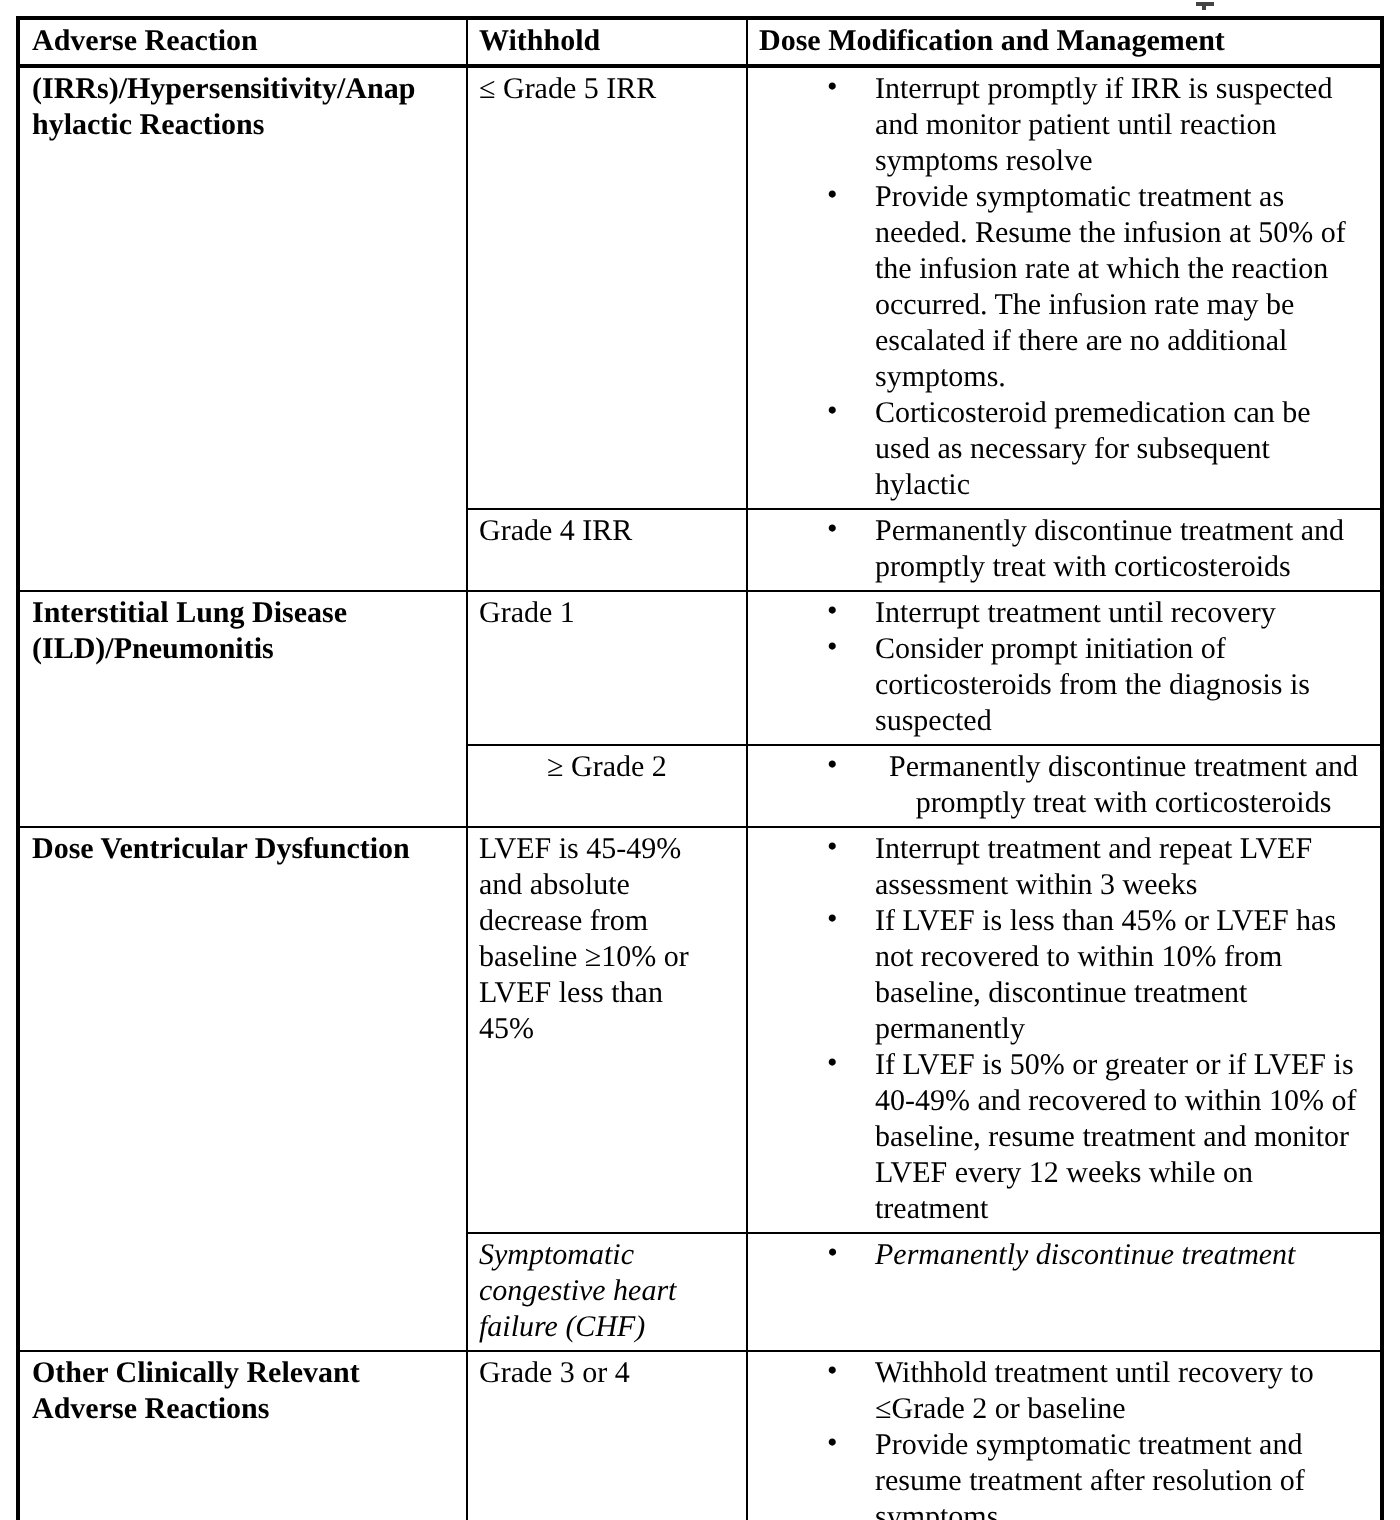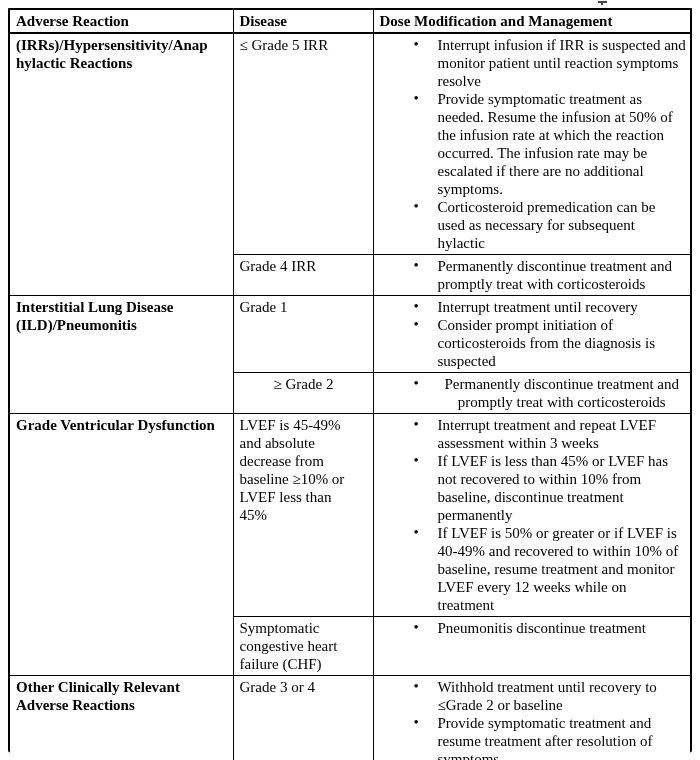--- a/index.html
+++ b/index.html
@@ -8,21 +8,20 @@
     background: #ffffff;
   }
   .page {
     position: relative;
     width: 700px;
     height: 760px;
     background: #ffffff;
     font-family: "Liberation Serif", "DejaVu Serif", serif;
     color: #000000;
     overflow: hidden;
-    border-radius: 29px;
   }
   
   .artifact {
     position: absolute;
     left: 598px;
     top: 1px;
     width: 9px;
     height: 2px;
     background: #444;
   }
@@ -83,51 +82,51 @@
     top: -1px;
     font-size: 15px;
   }
   
   tr.h-hdr  { height: 22px; }
   tr.h-g1r1 { height: 220px; }
   tr.h-g1r2 { height: 35px; margin-top: 28px; }
   tr.h-g2r1 { height: 72px; }
   tr.h-g2r2 { height: 40px; text-align: center; }
   tr.h-g3r1 { height: 201px; }
-  tr.h-g3r2 { height: 58px; }
+  tr.h-g3r2 { height: 58px; font-style: italic; }
   tr.h-g4r1 { height: 92px; }
 </style>
 </head>
 <body>
 
 <div class="page">
   <div class="artifact"></div>
 
   <table class="dose-table">
     <colgroup>
         <col class="c1">
         <col class="c2">
         <col class="c3">
       </colgroup>
 
     <tbody>
         <tr class="header-row h-hdr">
       <th>Adverse Reaction</th>
-      <th>Disease</th>
+      <th>Withhold</th>
       <th>Dose Modification and Management</th>
     </tr>
 
     <tr class="h-g1r1">
       <td class="reaction" rowspan="2">(IRRs)/Hypersensitivity/Anap
 hylactic Reactions</td>
       <td class="severity">≤ Grade 5 IRR</td>
       <td class="mgmt">
         <div class="bi">
           <span class="b">•</span>
-          <span>Interrupt infusion if IRR is suspected and monitor patient until reaction symptoms resolve</span>
+          <span>Interrupt promptly if IRR is suspected and monitor patient until reaction symptoms resolve</span>
         </div>
         <div class="bi">
           <span class="b">•</span>
           <span>Provide symptomatic treatment as needed. Resume the infusion at 50% of the infusion rate at which the reaction occurred. The infusion rate may be escalated if there are no additional symptoms.</span>
         </div>
         <div class="bi">
           <span class="b">•</span>
           <span>Corticosteroid premedication can be used as necessary for subsequent hylactic</span>
         </div>
       </td>
@@ -161,21 +160,21 @@
       <td class="severity">≥ Grade 2</td>
       <td class="mgmt">
         <div class="bi">
           <span class="b">•</span>
           <span>Permanently discontinue treatment and promptly treat with corticosteroids</span>
         </div>
       </td>
     </tr>
 
     <tr class="h-g3r1">
-      <td class="reaction" rowspan="2">Grade Ventricular Dysfunction</td>
+      <td class="reaction" rowspan="2">Dose Ventricular Dysfunction</td>
       <td class="severity">LVEF is 45-49%
 and absolute
 decrease from
 baseline ≥10% or
 LVEF less than
 45%</td>
       <td class="mgmt">
         <div class="bi">
           <span class="b">•</span>
           <span>Interrupt treatment and repeat LVEF assessment within 3 weeks</span>
@@ -190,21 +189,21 @@
         </div>
       </td>
     </tr>
     <tr class="h-g3r2">
       <td class="severity">Symptomatic
 congestive heart
 failure (CHF)</td>
       <td class="mgmt">
         <div class="bi">
           <span class="b">•</span>
-          <span>Pneumonitis discontinue treatment</span>
+          <span>Permanently discontinue treatment</span>
         </div>
       </td>
     </tr>
 
     <tr class="h-g4r1">
       <td class="reaction">Other Clinically Relevant
 Adverse Reactions</td>
       <td class="severity">Grade 3 or 4</td>
       <td class="mgmt">
         <div class="bi">

